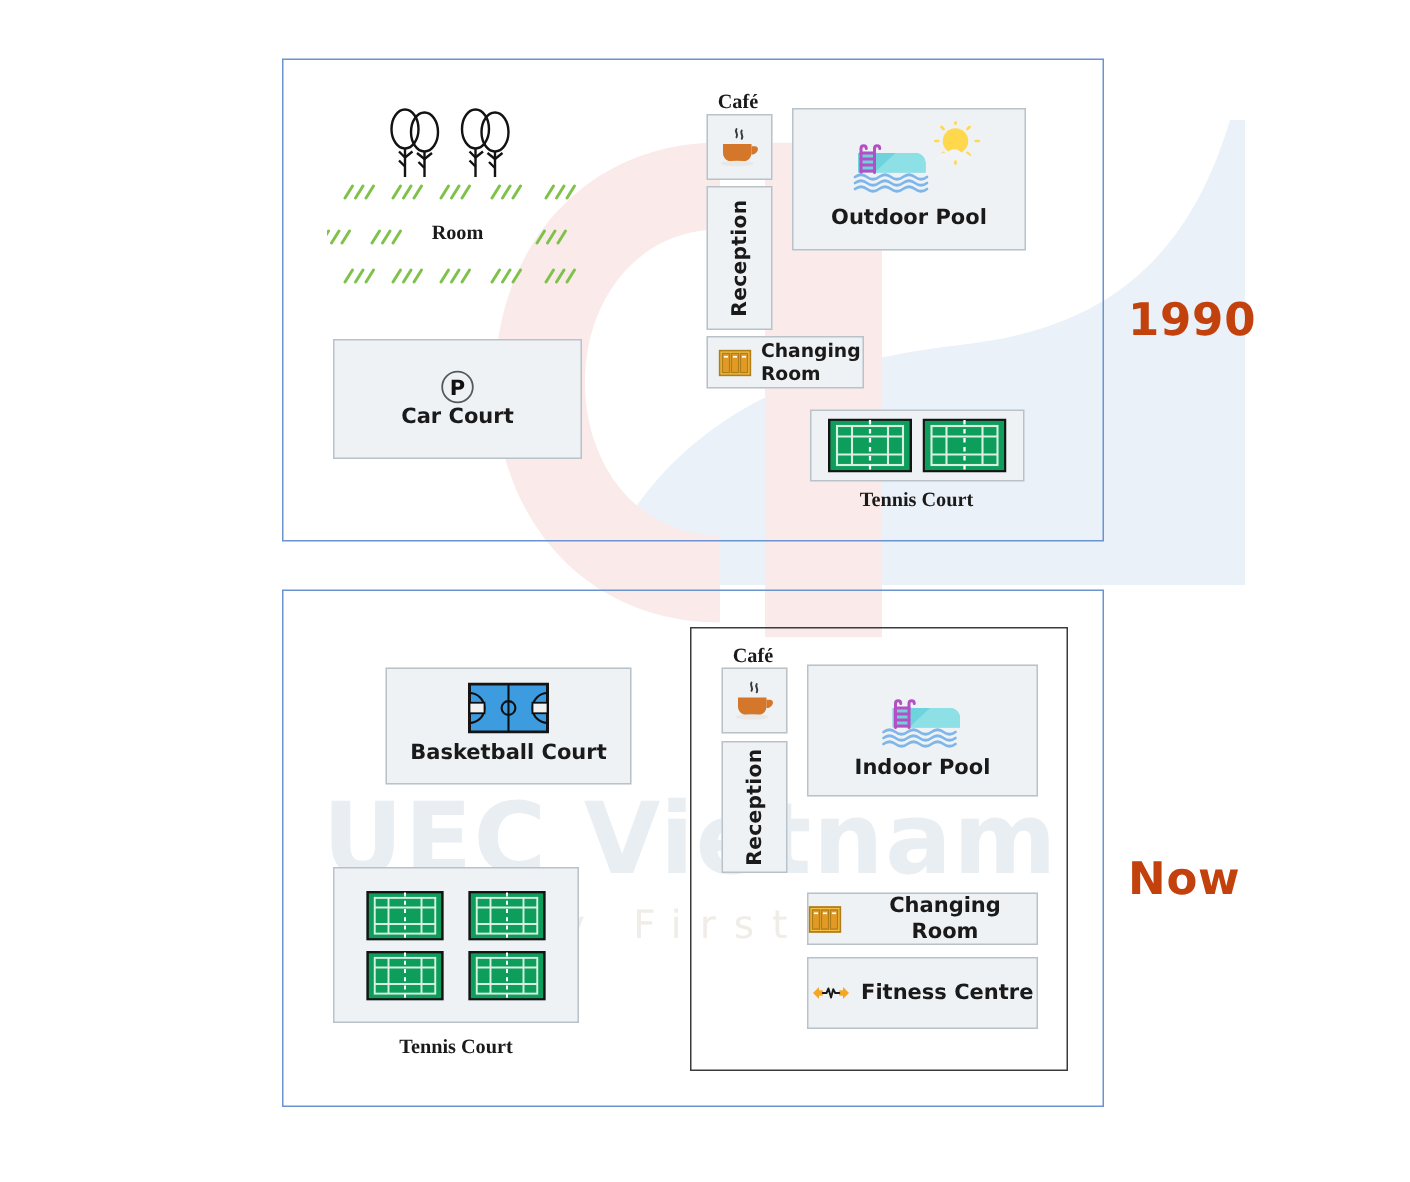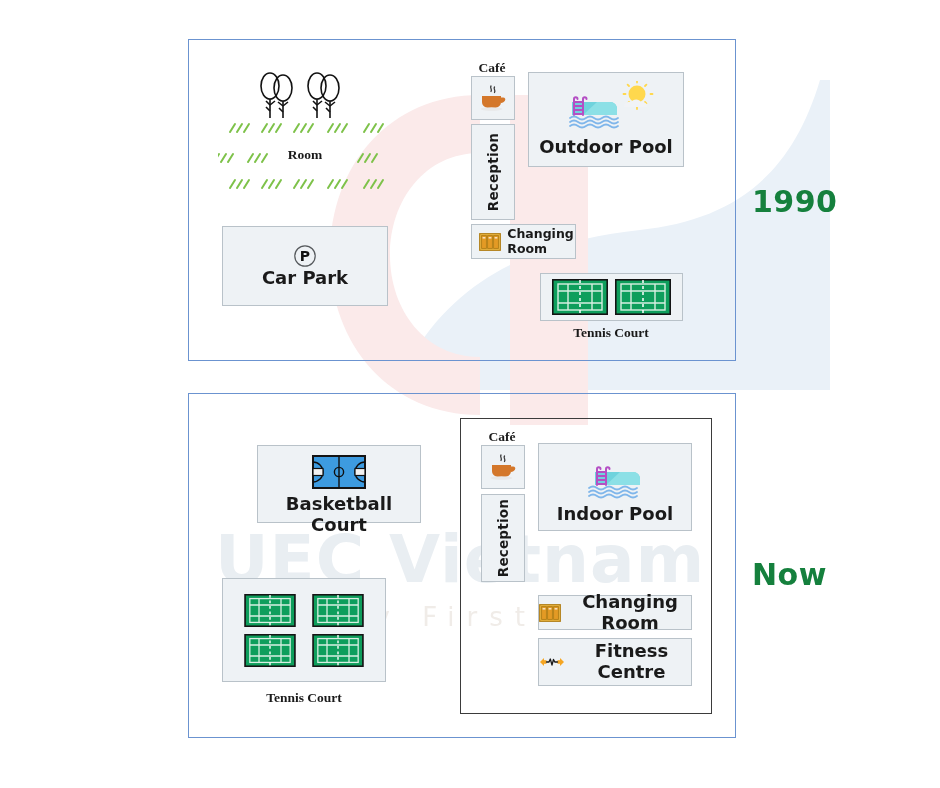--- a/index.html
+++ b/index.html
@@ -26,36 +26,37 @@
 
   
   .frame{
     position:absolute;border:1px solid #6b93d0;background:transparent;z-index:2;
   }
   #frame-1990{left:188px;top:39px;width:546px;height:320px;}
   #frame-now{left:188px;top:393px;width:546px;height:343px;}
 
   .era-label{
     position:absolute;z-index:3;
-    font-size:30px;font-weight:700;color:#15803d;
+    font-size:30px;font-weight:700;color:#c2410c;
     font-family:"DejaVu Sans","Liberation Sans",sans-serif;
     letter-spacing:0.5px;
+    margin-top:12px;
   }
   #era-1990{left:752px;top:184px;}
   #era-now{left:752px;top:557px;}
 
   
   .box{
     position:absolute;z-index:3;
     background:#eef2f5;border:1px solid #b9c2c9;
     box-sizing:border-box;
     display:flex;flex-direction:column;align-items:center;justify-content:center;
   }
   .box-label{
-    font-size:18px;font-weight:700;color:#1a1a1a;text-align:center;line-height:1.15;
+    font-size:14px;font-weight:700;color:#1a1a1a;text-align:center;line-height:1.15;
   }
   .box-label.small{font-size:12.5px;}
   .row-box{flex-direction:row;gap:7px;justify-content:center;}
 
   
   .vlabel{
     writing-mode:vertical-rl;transform:rotate(180deg);
     font-size:13.5px;font-weight:700;letter-spacing:0.2px;
   }
 
@@ -164,21 +165,21 @@
 </div>
 <div class="plain-label" id="park-label">Room</div>
 
 <div class="box" id="car-park">
   <span class="icon-wrap">
     <svg width="24" height="24" viewBox="0 0 24 24">
       <circle cx="12" cy="12" r="10.2" fill="none" stroke="#55595c" stroke-width="1.2"></circle>
       <text x="12" y="17" text-anchor="middle" font-size="14" font-weight="700" font-family="DejaVu Sans, sans-serif" fill="#111">P</text>
     </svg>
   </span>
-  <div class="box-label">Car Park</div>
+  <div class="box-label">Car Court</div>
 </div>
 
 <div class="plain-label" id="cafe-label">Café</div>
 <div class="box" id="cafe-box">
   <span class="icon-wrap">
     <svg width="30" height="30" viewBox="0 0 30 30">
       <g stroke="#3a3a3a" stroke-width="1.3" fill="none" stroke-linecap="round">
         <path d="M13 3 C 11.5 5, 14.5 6, 13 8.5"></path>
         <path d="M16.5 4 C 15 6, 18 7, 16.5 9.5"></path>
       </g>

